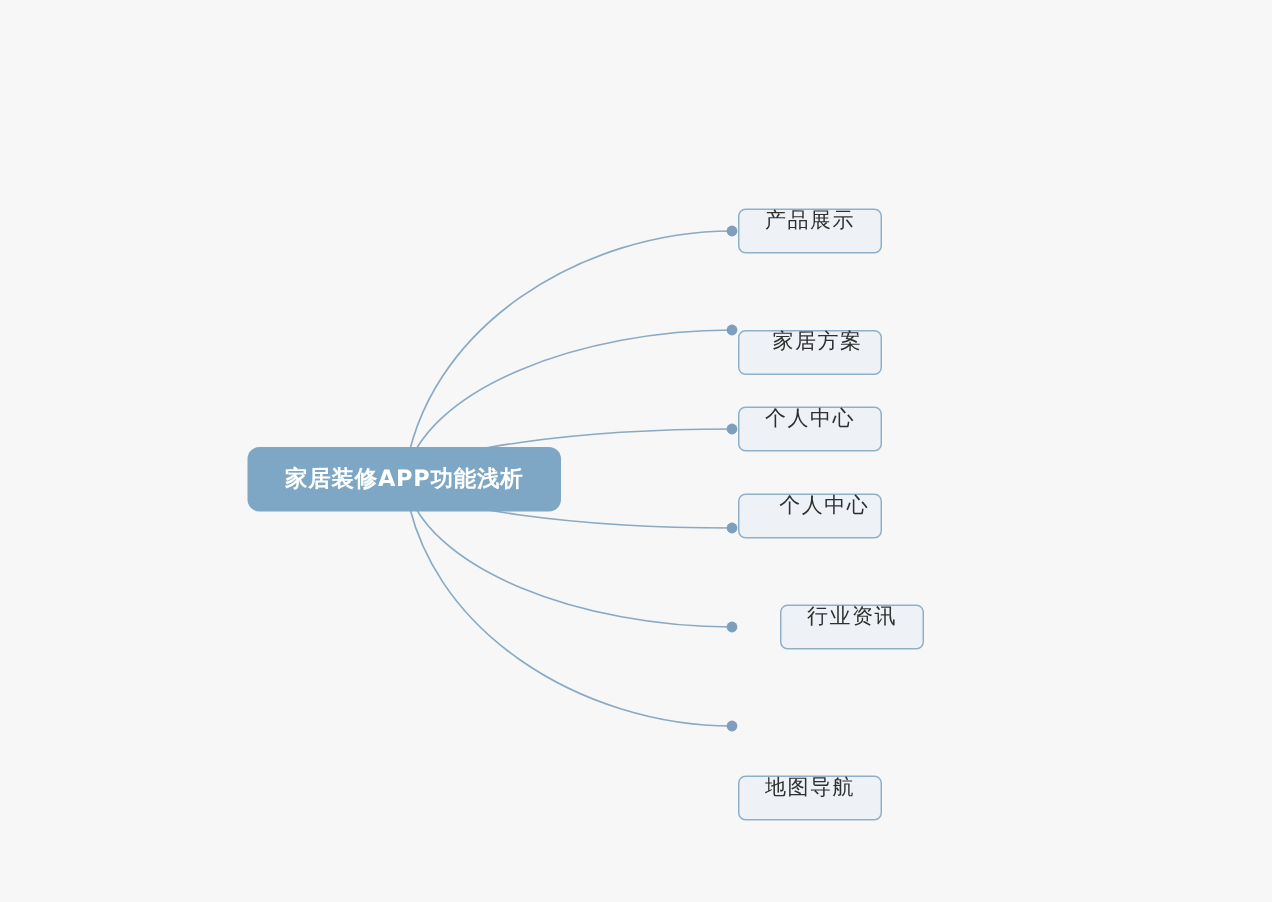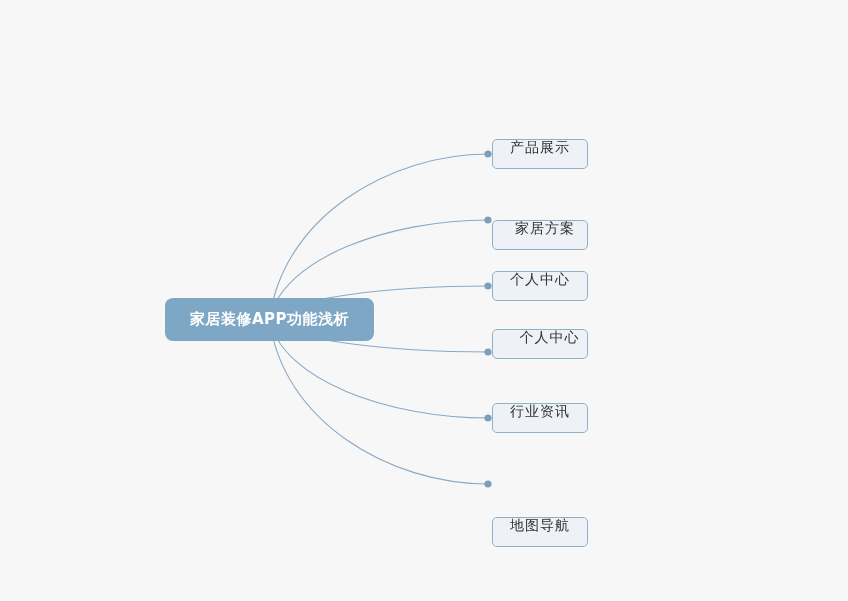--- a/index.html
+++ b/index.html
@@ -102,20 +102,20 @@
   </div>
   <div class="child-node" style="top:220px;padding-left:10px;">
     <span class="child-label">家居方案</span>
   </div>
   <div class="child-node" style="top:271px;">
     <span class="child-label">个人中心</span>
   </div>
   <div class="child-node" style="top:329px;padding-left:19px;">
     <span class="child-label">个人中心</span>
   </div>
-  <div class="child-node" style="top:403px;">
+  <div class="child-node" style="top:403px;margin-left:28px;">
     <span class="child-label">行业资讯</span>
   </div>
   <div class="child-node" style="top:469px;margin-top:48px;">
     <span class="child-label">地图导航</span>
   </div>
 
 </div>
 
 </body></html>

